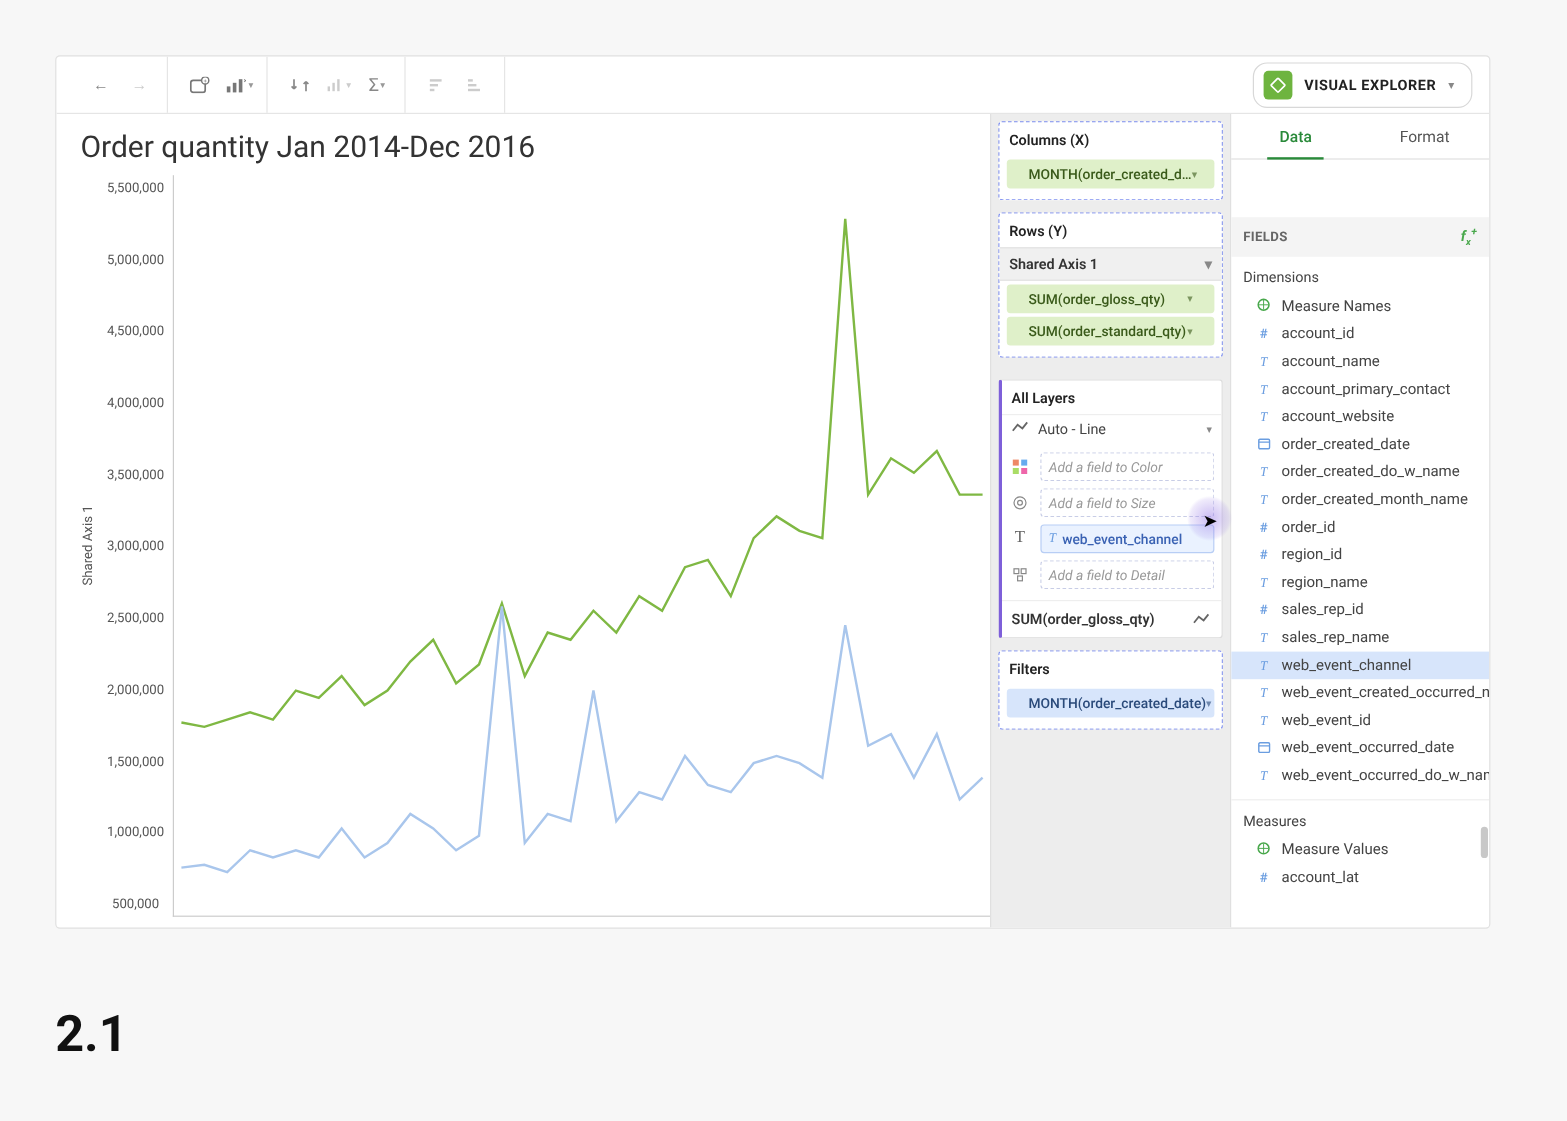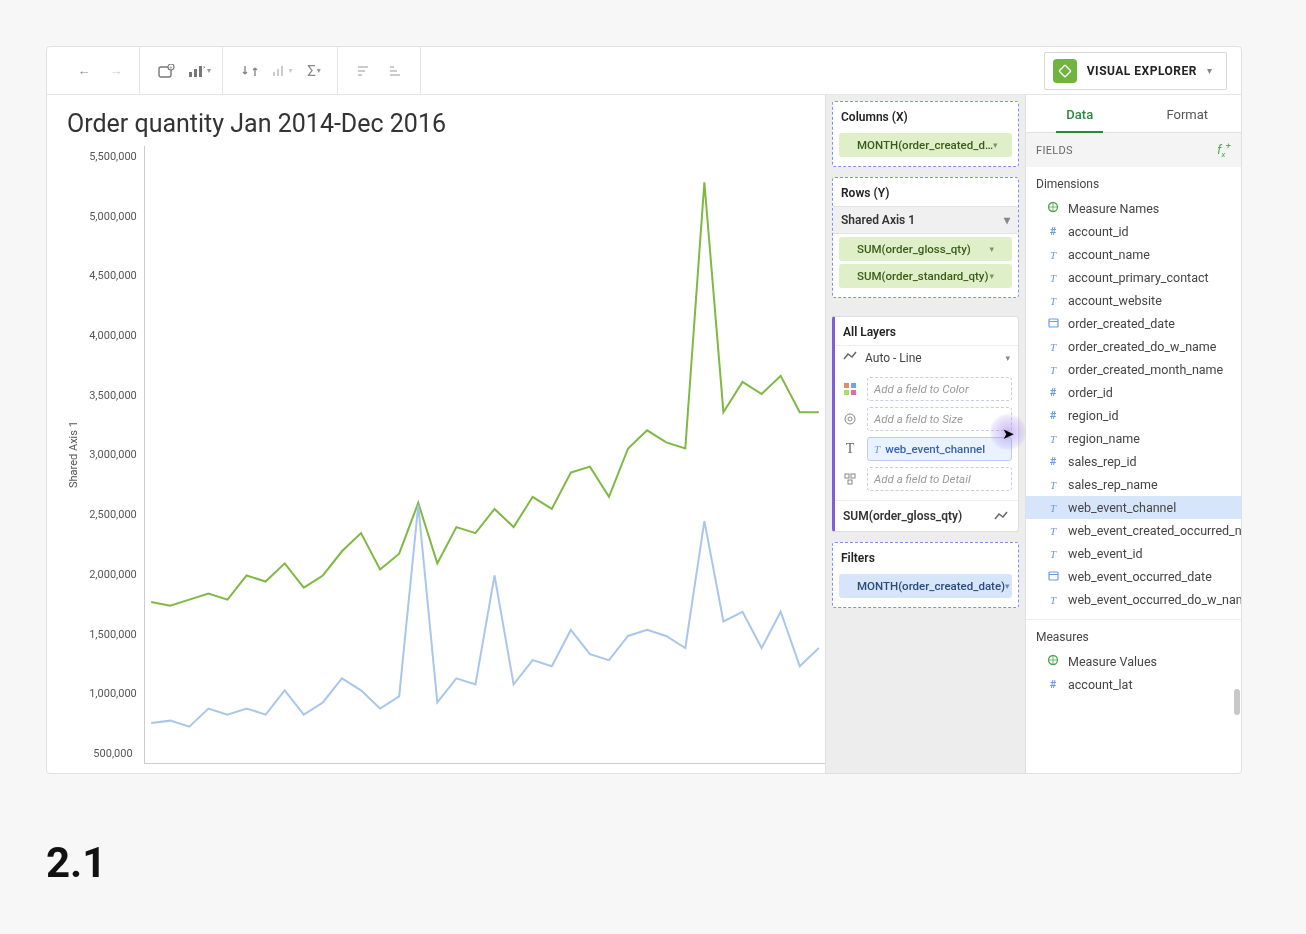--- a/index.html
+++ b/index.html
@@ -3,21 +3,21 @@
 <meta charset="utf-8">
 <style>
 * { box-sizing: border-box; margin: 0; padding: 0; }
 body { font-family: -apple-system, BlinkMacSystemFont, "Segoe UI", Roboto, sans-serif; background: #f7f7f7; padding: 46px; font-size: 13px; color: #333; }
 .frame { width: 1196px; height: 728px; background: #fff; border: 1px solid #e0e0e0; border-radius: 4px; position: relative; overflow: hidden; }
 .toolbar { height: 48px; border-bottom: 1px solid #e5e5e5; display: flex; align-items: center; padding: 0 14px; gap: 4px; }
 .tb-group { display: flex; align-items: center; gap: 2px; padding: 0 8px; border-right: 1px solid #e5e5e5; height: 100%; }
 .tb-group:last-of-type { border-right: none; }
 .tb-btn { width: 30px; height: 28px; display: flex; align-items: center; justify-content: center; color: #888; cursor: pointer; border-radius: 3px; }
 .tb-btn.disabled { color: #ccc; }
-.brand-pill { margin-left: auto; display: flex; align-items: center; gap: 10px; border: 1px solid #d8d8d8; border-radius: 2px; padding: 6px 14px 6px 8px; }
+.brand-pill { margin-left: auto; display: flex; align-items: center; gap: 10px; border: 1px solid #d8d8d8; border-radius: 12px; padding: 6px 14px 6px 8px; }
 .brand-logo { width: 24px; height: 24px; background: #6eb43f; border-radius: 4px; position: relative; }
 .brand-logo::before { content: ""; position: absolute; inset: 5px; border: 2px solid #fff; border-radius: 2px; transform: rotate(45deg) scale(0.7); }
 .brand-txt { font-weight: 700; letter-spacing: 0.5px; font-size: 12px; color: #222; }
 .brand-chev { color: #888; font-size: 10px; }
 .main { display: flex; height: calc(100% - 48px); }
 .chart-area { flex: 1; padding: 14px 0 10px 18px; position: relative; overflow: hidden; }
 .chart-title { font-size: 25px; font-weight: 400; color: #333; margin-bottom: 8px; margin-left: 2px; }
 .chart-wrap { display: flex; height: calc(100% - 36px); }
 .ylabel { writing-mode: vertical-rl; transform: rotate(180deg); font-size: 11px; color: #555; padding: 0 2px; display:flex; align-items:center; justify-content:center; }
 .yaxis { width: 62px; display: flex; flex-direction: column; justify-content: space-between; align-items: center; padding: 4px 6px; font-size: 11px; color: #555; }
@@ -38,21 +38,21 @@
 .enc-icon { width: 18px; height: 18px; display:flex; align-items:center; justify-content:center; font-size: 12px; color: #666; }
 .enc-drop { flex: 1; border: 1px dashed #c8cde6; border-radius: 3px; padding: 4px 6px; color: #999; font-size: 11.5px; font-style: italic; }
 .enc-drag { flex: 1; border: 1px solid #b8cef5; background: #eaf2ff; border-radius: 3px; padding: 4px 6px; color: #3a62b3; font-size: 11.5px; display:flex; align-items:center; gap:5px; font-weight:500; }
 .layer-sum { padding: 8px 8px; border-top: 1px solid #eee; font-size: 12px; font-weight: 600; color:#333; display:flex; align-items:center; justify-content:space-between; }
 .sumicon { width:16px; height:10px; }
 .data-panel { width: 216px; border-left: 1px solid #e0e0e0; display:flex; flex-direction:column; }
 .tabbar { display:flex; border-bottom: 1px solid #e0e0e0; }
 .tab { flex:1; text-align:center; padding: 12px 0 10px; font-size: 13px; color: #555; cursor:pointer; position:relative; }
 .tab.active { color: #2a8a3a; font-weight: 500; }
 .tab.active::after { content:""; position:absolute; bottom:-1px; left: 28%; right:28%; height:2px; background:#2a8a3a; }
-.fields-hdr { background:#f4f4f4; padding: 8px 10px; font-size: 11px; font-weight:400; color:#666; letter-spacing:0.3px; display:flex; justify-content:space-between; align-items:center; }
+.fields-hdr { background:#f4f4f4; padding: 8px 10px; font-size: 11px; font-weight:700; color:#666; letter-spacing:0.3px; display:flex; justify-content:space-between; align-items:center;margin-top:48px; }
 .fx { color:#49a84c; font-style:italic; font-size:12px; }
 .section-title { font-size:12px; color:#444; padding: 10px 10px 6px; }
 .field-list { flex:1; overflow-y:auto; }
 .field { display:flex; align-items:center; gap:8px; padding: 4px 10px 4px 20px; font-size: 12.5px; color:#444; cursor:pointer; white-space:nowrap; overflow:hidden; text-overflow:ellipsis; }
 .field.highlight { background:#d7e5fb; }
 .ficon { width:14px; flex-shrink:0; text-align:center; font-size:11px; }
 .t-txt { color:#6a9de0; font-family: Georgia, serif; font-style:italic; }
 .t-num { color:#6a9de0; font-weight:600; }
 .t-date { color:#6a9de0; }
 .t-geo { color:#49a84c; }

